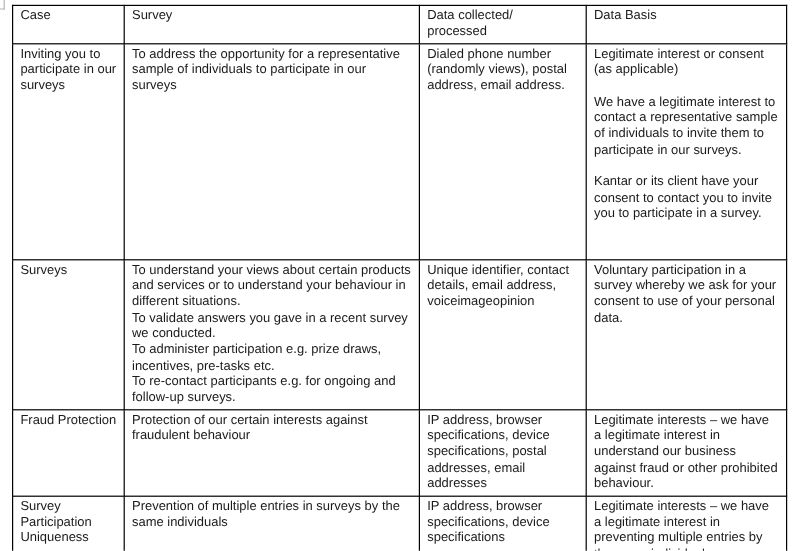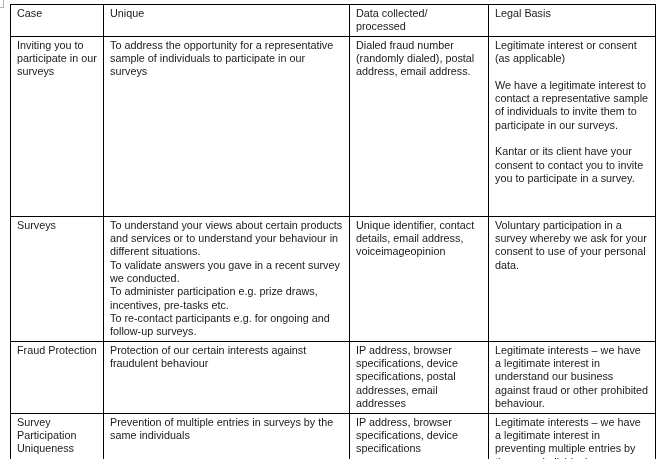--- a/index.html
+++ b/index.html
@@ -51,29 +51,29 @@
 <table class="doc-table">
   <colgroup>
     <col style="width:93px">
     <col style="width:246px">
     <col style="width:139px">
     <col style="width:167px">
   </colgroup>
   <tbody>
     <tr class="hdr">
       <th>Case</th>
-      <th>Unique</th>
+      <th>Survey</th>
       <th>Data collected/
 processed</th>
-      <th>Legal Basis</th>
+      <th>Data Basis</th>
     </tr>
     <tr class="row-0">
       <td class="justify">Inviting you to participate in our surveys</td>
       <td>To address the opportunity for a representative sample of individuals to participate in our surveys</td>
-      <td>Dialed fraud number (randomly dialed), postal address, email address.</td>
+      <td>Dialed phone number (randomly views), postal address, email address.</td>
       <td>Legitimate interest or consent (as applicable)
 
 We have a legitimate interest to contact a representative sample of individuals to invite them to participate in our surveys.
 
 Kantar or its client have your consent to contact you to invite you to participate in a survey.</td>
     </tr>
     <tr class="row-1">
       <td>Surveys</td>
       <td>To understand your views about certain products and services or to understand your behaviour in different situations.
 To validate answers you gave in a recent survey we conducted.

